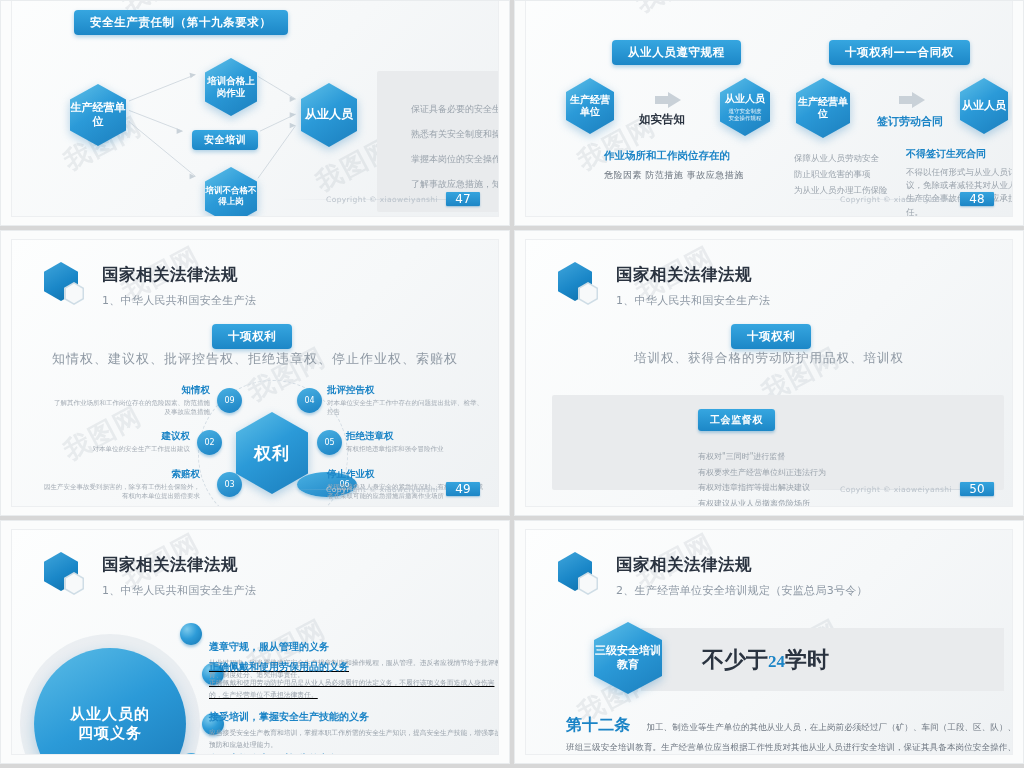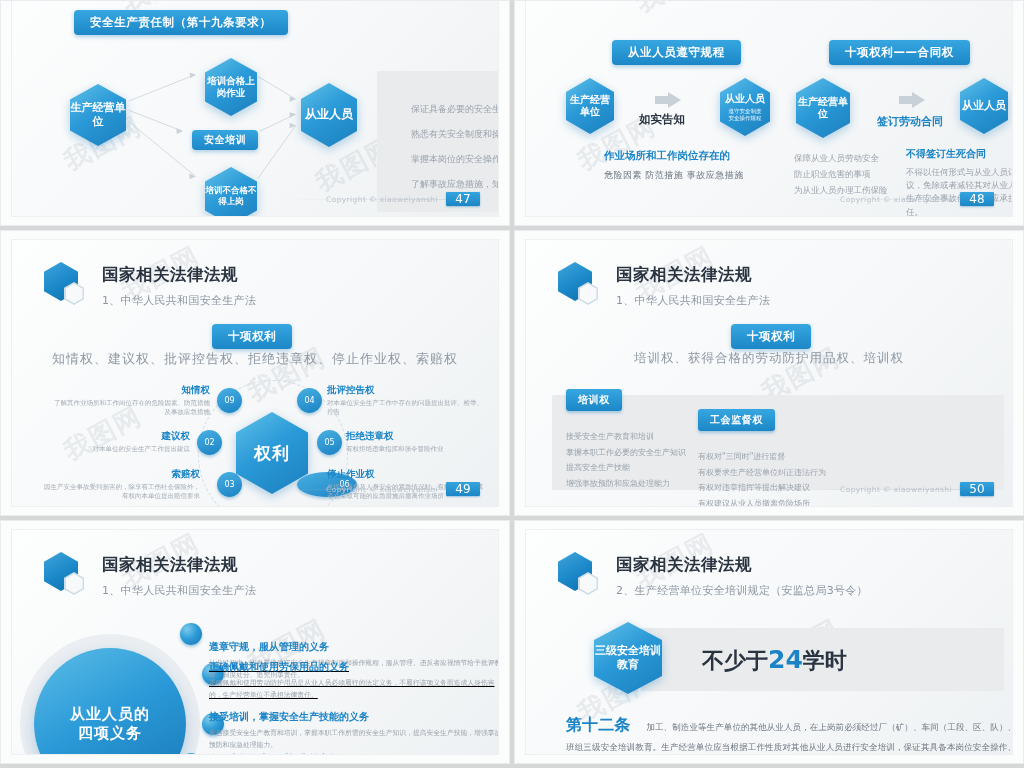--- a/index.html
+++ b/index.html
@@ -201,21 +201,21 @@
   }
   .s51 .blk{position:absolute;left:197px;width:297px;}
   .s51 .blk .t{font-size:10px;font-weight:bold;color:#1b84c6;margin-bottom:4px;}
   .s51 .blk .d{font-size:6.8px;color:#9aa3ac;line-height:1.75;}
 
   
   .s52 .greypanel{position:absolute;left:115px;top:98px;width:363px;height:63px;background:#e9ebed;}
   .s52 .hexbadge{position:absolute;left:68px;top:92px;width:68px;height:72px;}
   .s52 .hexbadge .hex{font-size:11px;line-height:1.3;}
   .s52 .hours{position:absolute;left:176px;top:115px;font-size:22px;font-weight:bold;color:#2a3340;}
-  .s52 .hours em{font-style:normal;color:#1b84c6;font-size:25px;}
+  .s52 .hours em{font-style:normal;color:#1b84c6;font-size:17px;font-family:Liberation Serif, serif;}
   .s52 .art{position:absolute;left:40px;top:180px;width:450px;}
   .s52 .art p{margin:0 0 6px 0;font-size:8.5px;color:#6d7680;line-height:1.85;text-align:justify;}
   .s52 .art b{color:#1b84c6;font-size:16px;margin-right:16px;}
 </style>
 </head>
 <body>
 
 <div class="grid">
 
   <div class="slide crop-top">
@@ -417,29 +417,20 @@
           <div class="hdr-title">国家相关法律法规</div>
           <div class="hdr-sub">1、中华人民共和国安全生产法</div>
         </div>
       </div>
 
       <div class="ban banner">十项权利</div>
       <div class="lead">培训权、获得合格的劳动防护用品权、培训权</div>
 
       <div class="panel greybox"></div>
 
-      <div class="col" style="left:40px;top:148px;width:130px;">
-        <span class="chip">培训权</span>
-        <div class="lines">
-          <div>接受安全生产教育和培训</div>
-          <div>掌握本职工作必要的安全生产知识</div>
-          <div>提高安全生产技能</div>
-          <div>增强事故预防和应急处理能力</div>
-        </div>
-      </div>
 
       <div class="col" style="left:172px;top:148px;width:140px;margin-top:20px;">
         <span class="chip">工会监督权</span>
         <div class="lines">
           <div>有权对"三同时"进行监督</div>
           <div>有权要求生产经营单位纠正违法行为</div>
           <div>有权对违章指挥等提出解决建议</div>
           <div>有权建议从业人员撤离危险场所</div>
           <div>有权参加事故调查并提出处理意见</div>
         </div>

